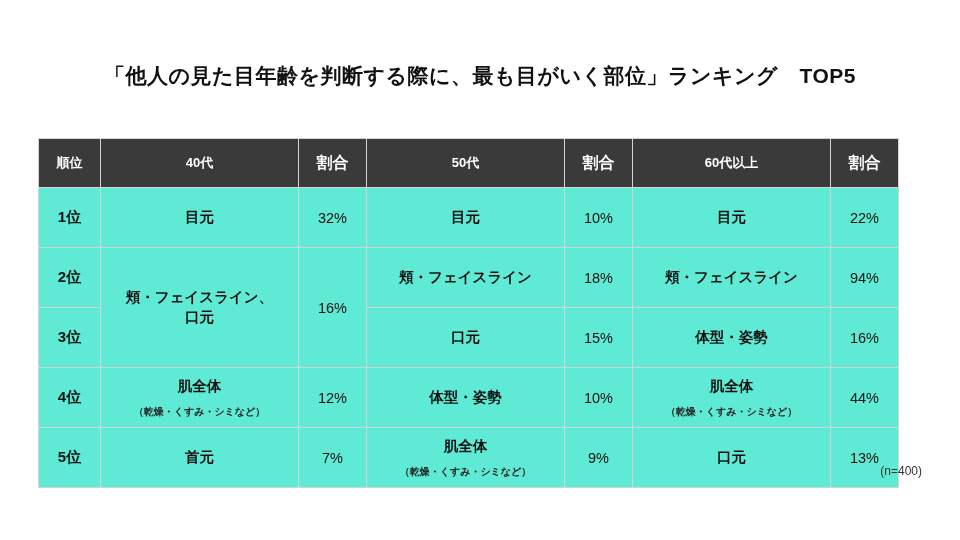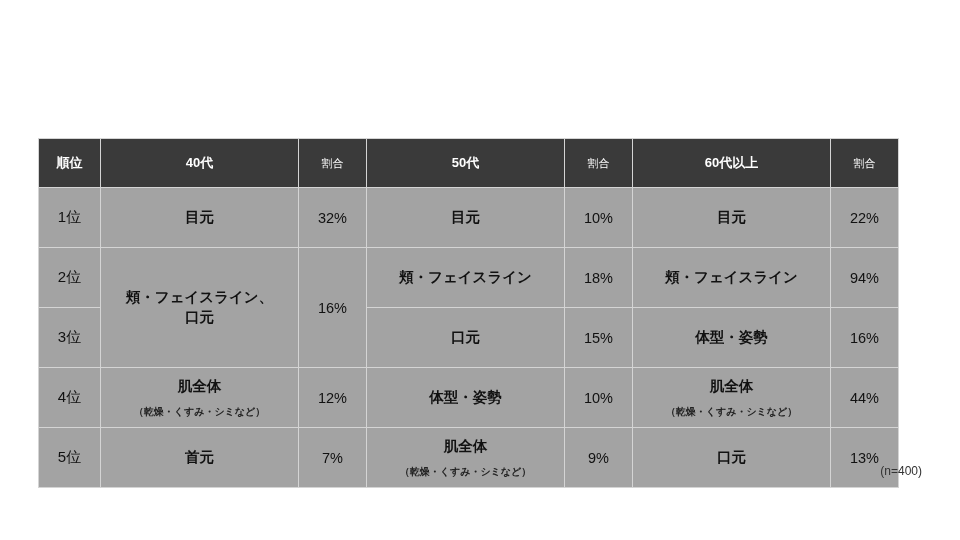--- a/index.html
+++ b/index.html
@@ -35,21 +35,21 @@
   .table-wrap {
     position: absolute;
     top: 138px;
     left: 38px;
     width: 884px;
   }
   table.rank-table {
     border-collapse: collapse;
     table-layout: fixed;
     width: 812px;
-    background: #a3a3a3;
+    background: #5eead4;
   }
   table.rank-table td,
   table.rank-table th {
     border: 1px solid #d4d4d4;
     padding: 0;
     text-align: center;
     vertical-align: middle;
   }
   thead th {
     background: #3a3a3a;
@@ -60,31 +60,31 @@
   }
   th.h-rank {
     font-size: 13px;
     width: 62px;
   }
   th.h-group {
     font-size: 13px;
     width: 198px;
   }
   th.h-pct {
-    font-size: 11px;
+    font-size: 16px;
     width: 68px;
-    font-weight: normal;
+    font-weight: bold;
   }
   tbody td {
     height: 59px;
     font-size: 14px;
   }
   td.rank-cell {
     font-size: 15px;
-    font-weight: normal;
+    font-weight: bold;
     color: #111111;
   }
   td.item-cell {
     font-size: 14.5px;
     font-weight: bold;
     color: #111111;
     line-height: 1.35;
     padding: 0 6px;
   }
   td.pct-cell {
@@ -108,20 +108,21 @@
     right: 38px;
     font-size: 12px;
     color: #333333;
   }
 </style>
 </head>
 <body>
 
 <div class="page">
 
+  <div class="title">「他人の見た目年齢を判断する際に、最も目がいく部位」ランキング　TOP5</div>
 
   <div class="table-wrap">
     <table class="rank-table">
       <colgroup>
         <col style="width:62px">
         <col style="width:198px">
         <col style="width:68px">
         <col style="width:198px">
         <col style="width:68px">
         <col style="width:198px">

